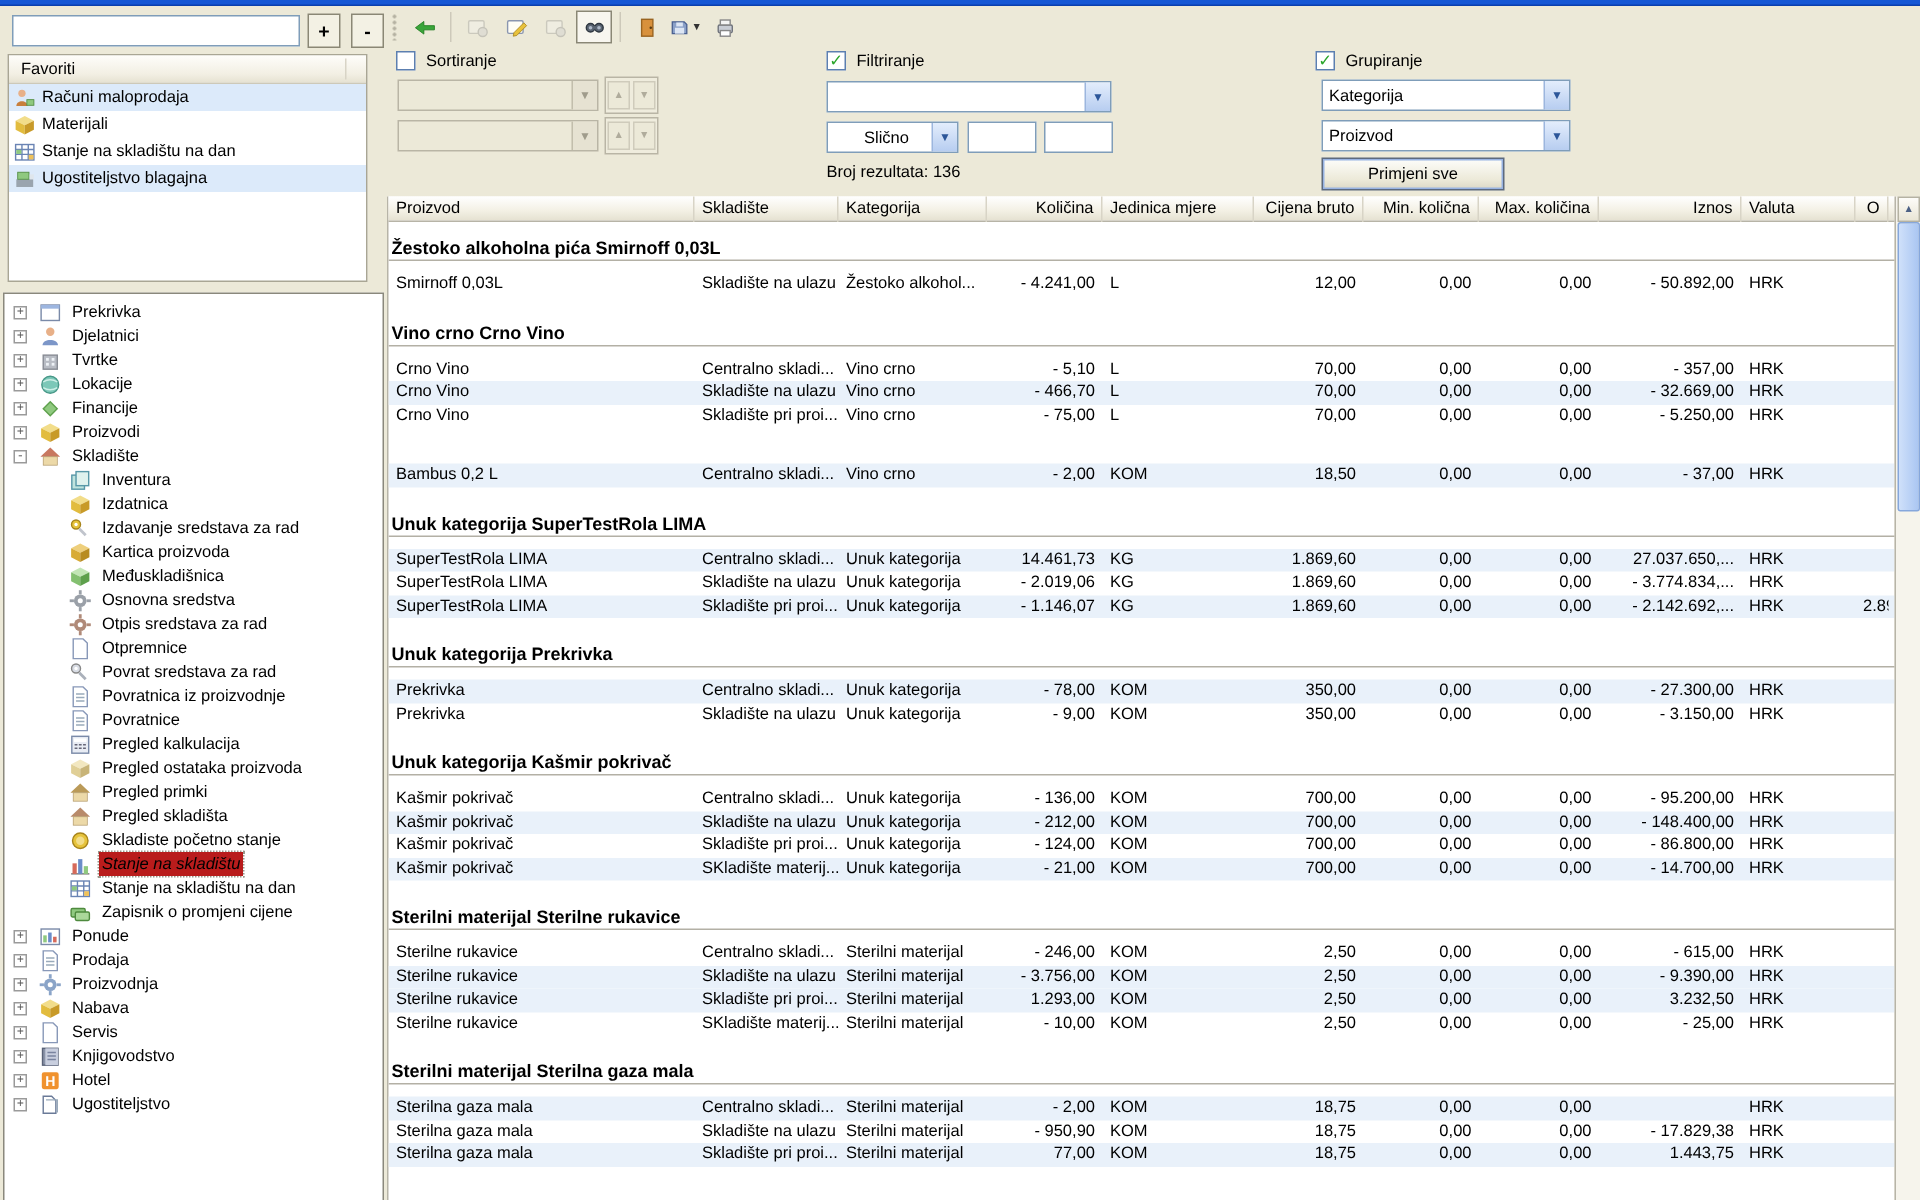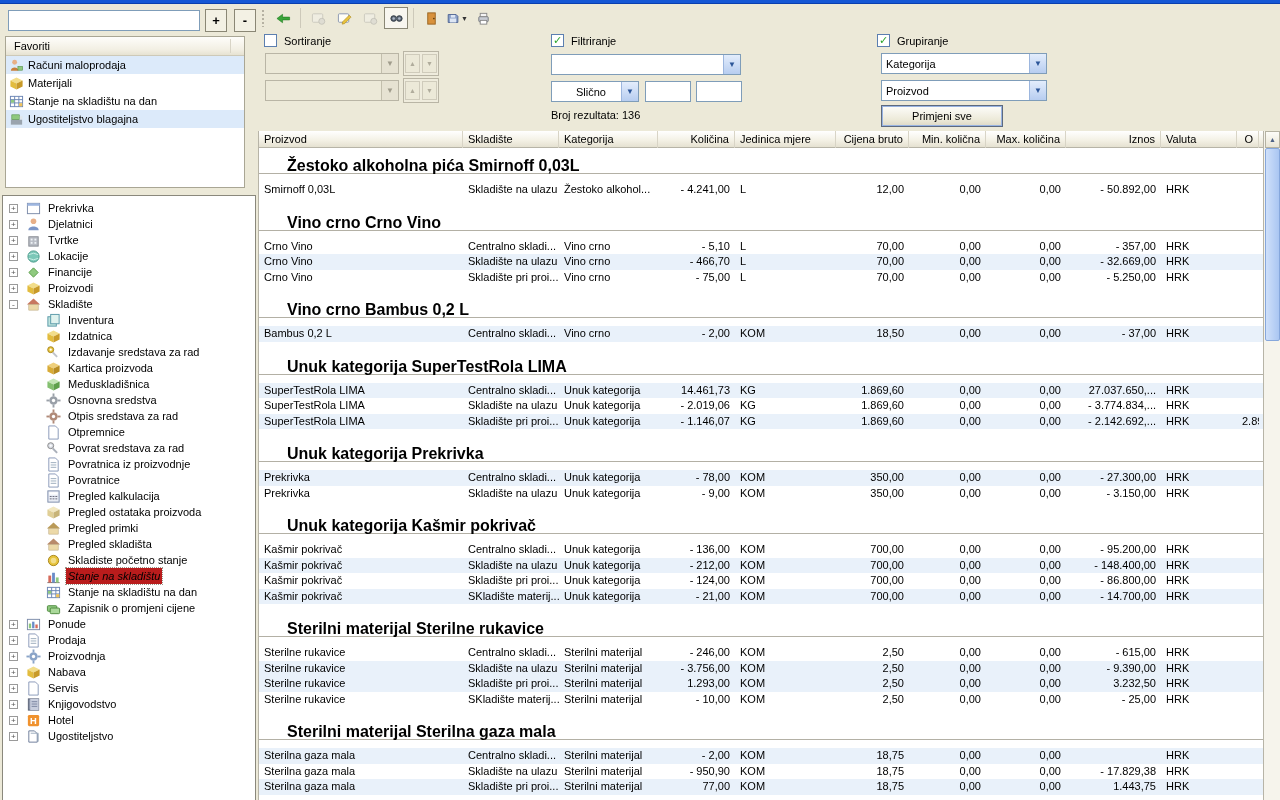--- a/index.html
+++ b/index.html
@@ -52,21 +52,21 @@
   .spinpair .sp { flex:1; border:1px solid #cfcbbb; margin:2px 1px; background:#ece9d8; color:#b0ac9c; font-size:7px; display:flex; align-items:center; justify-content:center; }
   .tinput { position:absolute; height:21px; background:#fff; border:1px solid #7f9db9; }
   .apply-btn { position:absolute; height:22px; background:linear-gradient(#fdfdfa,#ece9d8 70%,#dcd8c6); border:1px solid #5d6a7e; box-shadow:0 0 0 1px #98b3e2 inset; text-align:center; font:11px "Liberation Sans",sans-serif; line-height:20px; }
 
   
   .tablewrap { position:absolute; left:258px; top:131px; width:1005px; height:669px; background:#fff; border-left:1px solid #b7b4a7; }
   .thead { position:absolute; left:0; top:0; width:1005px; height:17px; background:linear-gradient(#ffffff,#f3f0e4 60%,#e5e1d1); border-bottom:1px solid #b7b4a7; display:flex; }
   .th { height:17px; line-height:16px; border-right:1px solid #d8d4c6; padding:0 5px; overflow:hidden; white-space:nowrap; }
   .tbody { position:absolute; left:0; top:17px; width:1005px; height:652px; overflow:hidden; }
   .group { padding-top:9px; }
-  .gtitle { height:17px; line-height:17px; font-weight:bold; font-size:16px; padding-left:28px; border-bottom:1px solid #b3b0a5; white-space:nowrap; }
+  .gtitle { height:17px; line-height:17px; font-weight:bold; font-size:12px; padding-left:2px; border-bottom:1px solid #b3b0a5; white-space:nowrap; }
   .rows { padding:8px 0 7px 0; }
   .trow { height:15.5px; line-height:15.5px; display:flex; }
   .trow.shaded { background:#e9f1fa; }
   .td { padding:0 5px; overflow:hidden; white-space:nowrap; }
 
   .vscroll { position:absolute; left:1263px; top:131px; width:17px; height:669px; background:#f6f4ec; border-left:1px solid #b7b4a7; }
   .vs-btn { position:absolute; left:1px; top:0; width:15px; height:17px; background:linear-gradient(#fdfcf8,#e9e5d5); border:1px solid #b5b2a2; color:#4d6185; font-size:7px; text-align:center; line-height:15px; }
   .vs-thumb { position:absolute; left:1px; top:17px; width:15px; height:193px; background:linear-gradient(90deg,#cfe0fa,#aac6f2); border:1px solid #86a7dc; border-radius:2px; }
 
   .ral { text-align:right; }
@@ -680,21 +680,20 @@
             <div class="td ral" style="width: 73px;">70,00</div>
             <div class="td ral" style="width: 77px;">0,00</div>
             <div class="td ral" style="width: 80px;">0,00</div>
             <div class="td ral" style="width: 95px;">- 5.250,00</div>
             <div class="td" style="width: 76px;">HRK</div>
             <div class="td ral" style="width: 22px;"></div>
           </div>
         </div>
       </div>
       <div class="group">
-        <div class="gtitle">Vino crno Bambus 0,2 L</div>
         <div class="rows">
           <div class="trow shaded">
             <div class="td" style="width: 204px;">Bambus 0,2 L</div>
             <div class="td" style="width: 96px;">Centralno skladi...</div>
             <div class="td" style="width: 99px;">Vino crno</div>
             <div class="td ral" style="width: 77px;">- 2,00</div>
             <div class="td" style="width: 101px;">KOM</div>
             <div class="td ral" style="width: 73px;">18,50</div>
             <div class="td ral" style="width: 77px;">0,00</div>
             <div class="td ral" style="width: 80px;">0,00</div>

